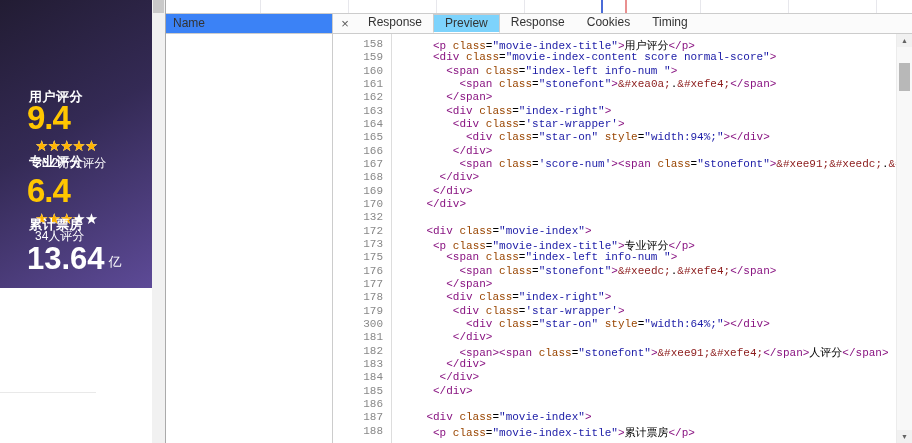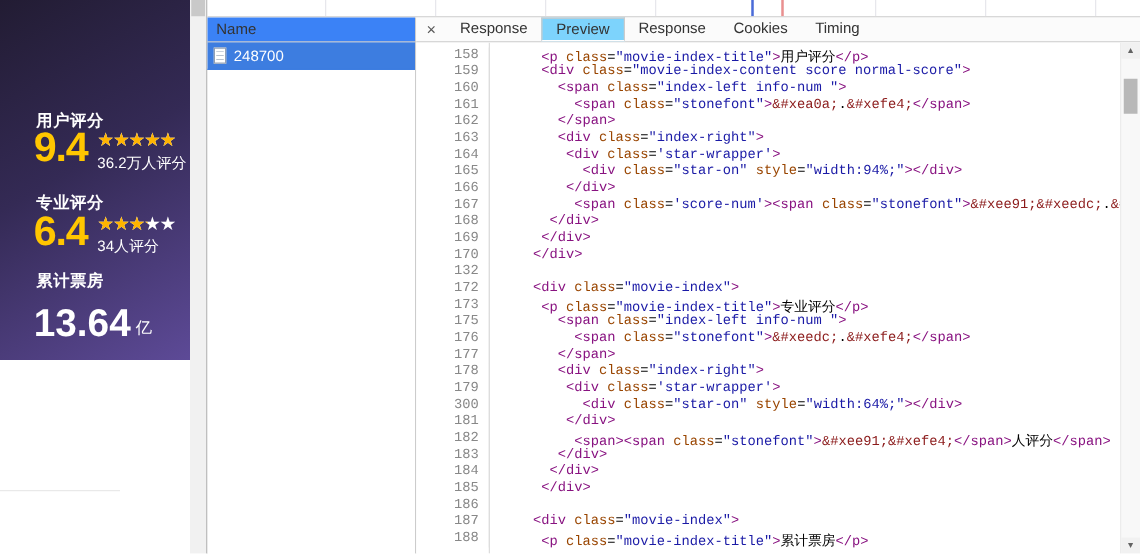--- a/index.html
+++ b/index.html
@@ -5,22 +5,22 @@
   html,body{margin:0;padding:0;background:#fff;}
   .stage{position:relative;width:912px;height:443px;overflow:hidden;
          font-family:"Liberation Sans",sans-serif;background:#fff;}
 
   
   .webpage{position:absolute;left:0;top:0;width:166px;height:443px;background:#fff;}
   .banner{position:absolute;left:0;top:0;width:152px;height:288px;
           background:linear-gradient(150deg,var(--banner-grad-start) 0%,#342a55 45%,var(--banner-grad-end) 100%);}
   .sec-label{position:absolute;left:29px;color:#fff;font-size:13px;font-weight:bold;letter-spacing:.5px;}
   .lbl-user{top:88px;} .lbl-pro{top:153px;} .lbl-box{top:216px;}
-  .score-row{position:absolute;left:27px;display:flex;align-items:flex-start;}
-  .row-user{top:101px;} .row-pro{top:168px;justify-content:flex-end;}
+  .score-row{position:absolute;left:27px;display:flex;align-items:flex-start;flex-direction:column;}
+  .row-user{top:101px;} .row-pro{top:174px;justify-content:flex-end;}
   .big-score{font-size:33px;line-height:33px;color:var(--accent-yellow);font-weight:bold;letter-spacing:-1px;}
   .right-col{margin-left:8px;padding-top:4px;}
   .stars{position:relative;font-size:15px;line-height:15px;letter-spacing:-1px;white-space:nowrap;}
   .stars-bg{color:#fff;}
   .stars-on{position:absolute;left:0;top:0;overflow:hidden;color:var(--star-yellow);white-space:nowrap;}
   .count{color:#fff;font-size:12px;margin-top:2px;white-space:nowrap;}
   .bo-row{position:absolute;left:27px;top:243px;color:#fff;display:flex;align-items:flex-end;}
   .bo-value{font-size:31px;line-height:31px;font-weight:bold;}
   .bo-unit{font-size:13px;margin-left:4px;padding-bottom:3px;}
   .page-divider-line{position:absolute;left:0;top:392px;width:96px;height:1px;background:#e9e9e9;}
@@ -125,26 +125,20 @@
         <div class="gl" style="left: 270px;"></div>
         <div class="gl" style="left: 358px;"></div>
         <div class="gl" style="left: 534px;"></div>
         <div class="gl" style="left: 622px;"></div>
         <div class="gl" style="left: 710px;"></div>
       </div>
 
     <div class="dt-body">
       <div class="net-pane">
         <div class="net-header">Name</div>
-        <div id="net-rows">
-            <div class="net-row selected">
-              <span class="doc-icon"></span>
-              <span>248700</span>
-            </div>
-          </div>
       </div>
 
       <div class="detail-pane">
         <div class="tabbar">
           <span class="close">×</span>
           <span id="tabs" style="display:flex;">
               <span class="tab">Response</span>
               <span class="tab active">Preview</span>
               <span class="tab">Response</span>
               <span class="tab">Cookies</span>

